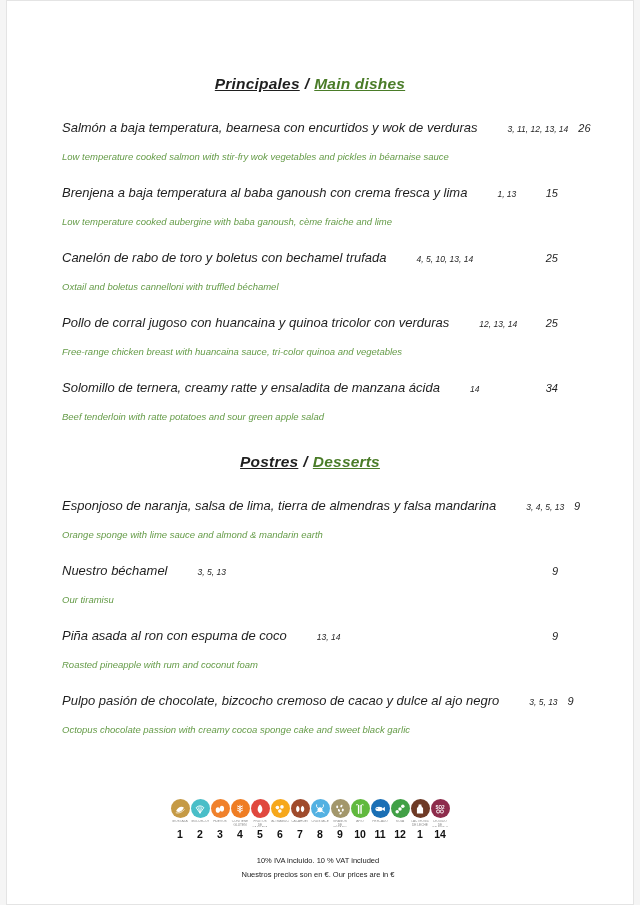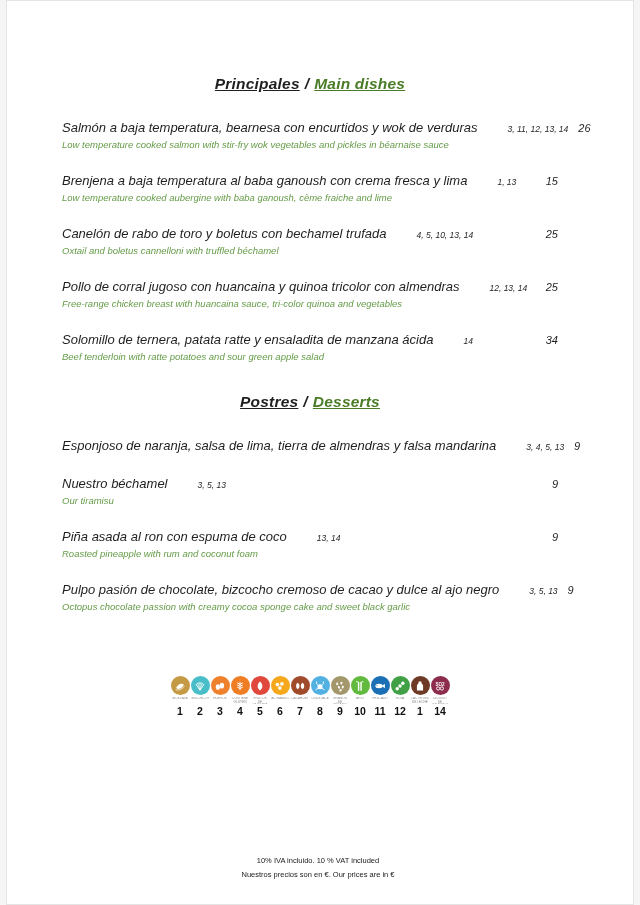--- a/index.html
+++ b/index.html
@@ -16,21 +16,21 @@
   }
   .sec-header .es{color:#1f1f1f;text-decoration:underline;}
   .sec-header .sep{color:#1f1f1f;padding:0 5px;font-weight:bold;}
   .sec-header .en{color:#4a7c28;text-decoration:underline;}
   .sec2{margin-top:31px;}
   .item{margin-bottom:23px;}
   .row1{display:flex;align-items:baseline;font-style:italic;}
   .nm{font-size:13px;color:#1f1f1f;white-space:nowrap;}
   .alg{font-size:8.5px;color:#1f1f1f;margin-left:30px;white-space:nowrap;font-style:italic;}
   .pr{margin-left:auto;font-size:11px;color:#1f1f1f;padding-left:10px;}
-  .row2{display:flex;align-items:flex-start;margin-top:4px;}
+  .row2{display:flex;align-items:flex-start;margin-top:16px;}
   .sub{font-size:9.5px;color:#669c49;font-style:italic;white-space:nowrap;}
   .legend{display:flex;justify-content:center;margin-top:64px;}
   .al-cell{width:20px;display:flex;flex-direction:column;align-items:center;}
   .al-circle{
     width:19px;height:19px;border-radius:50%;
     display:flex;align-items:center;justify-content:center;flex:none;
   }
   .al-circle svg{width:14px;height:14px;display:block;}
   .al-label{
     font-size:4px;line-height:4px;color:#8a8a8a;text-align:center;
@@ -82,50 +82,53 @@
         <span class="alg">4, 5, 10, 13, 14</span>
         <span class="pr">25</span>
       </div>
       <div class="row2">
           <span class="sub">Oxtail and boletus cannelloni with truffled béchamel</span>
         </div>
     </div>
 
     <div class="item">
       <div class="row1">
-        <span class="nm">Pollo de corral jugoso con huancaina y quinoa tricolor con almendras</span>
+        <span class="nm">Pollo de corral jugoso con huancaina y quinoa tricolor con verduras</span>
         <span class="alg">12, 13, 14</span>
         <span class="pr">25</span>
       </div>
       <div class="row2">
           <span class="sub">Free-range chicken breast with huancaina sauce, tri-color quinoa and vegetables</span>
         </div>
     </div>
 
     <div class="item">
       <div class="row1">
-        <span class="nm">Solomillo de ternera, patata ratte y ensaladita de manzana ácida</span>
+        <span class="nm">Solomillo de ternera, creamy ratte y ensaladita de manzana ácida</span>
         <span class="alg">14</span>
         <span class="pr">34</span>
       </div>
       <div class="row2">
           <span class="sub">Beef tenderloin with ratte potatoes and sour green apple salad</span>
         </div>
     </div>
 
     <div class="sec-header sec2">
       <span class="es">Postres</span><span class="sep">/</span><span class="en">Desserts</span>
     </div>
 
     <div class="item">
       <div class="row1">
         <span class="nm">Esponjoso de naranja, salsa de lima, tierra de almendras y falsa mandarina</span>
         <span class="alg">3, 4, 5, 13</span>
         <span class="pr">9</span>
       </div>
+      <div class="row2">
+          <span class="sub">Orange sponge with lime sauce and almond &amp; mandarin earth</span>
+        </div>
     </div>
 
     <div class="item">
       <div class="row1">
         <span class="nm">Nuestro béchamel</span>
         <span class="alg">3, 5, 13</span>
         <span class="pr">9</span>
       </div>
       <div class="row2">
           <span class="sub">Our tiramisu</span>

